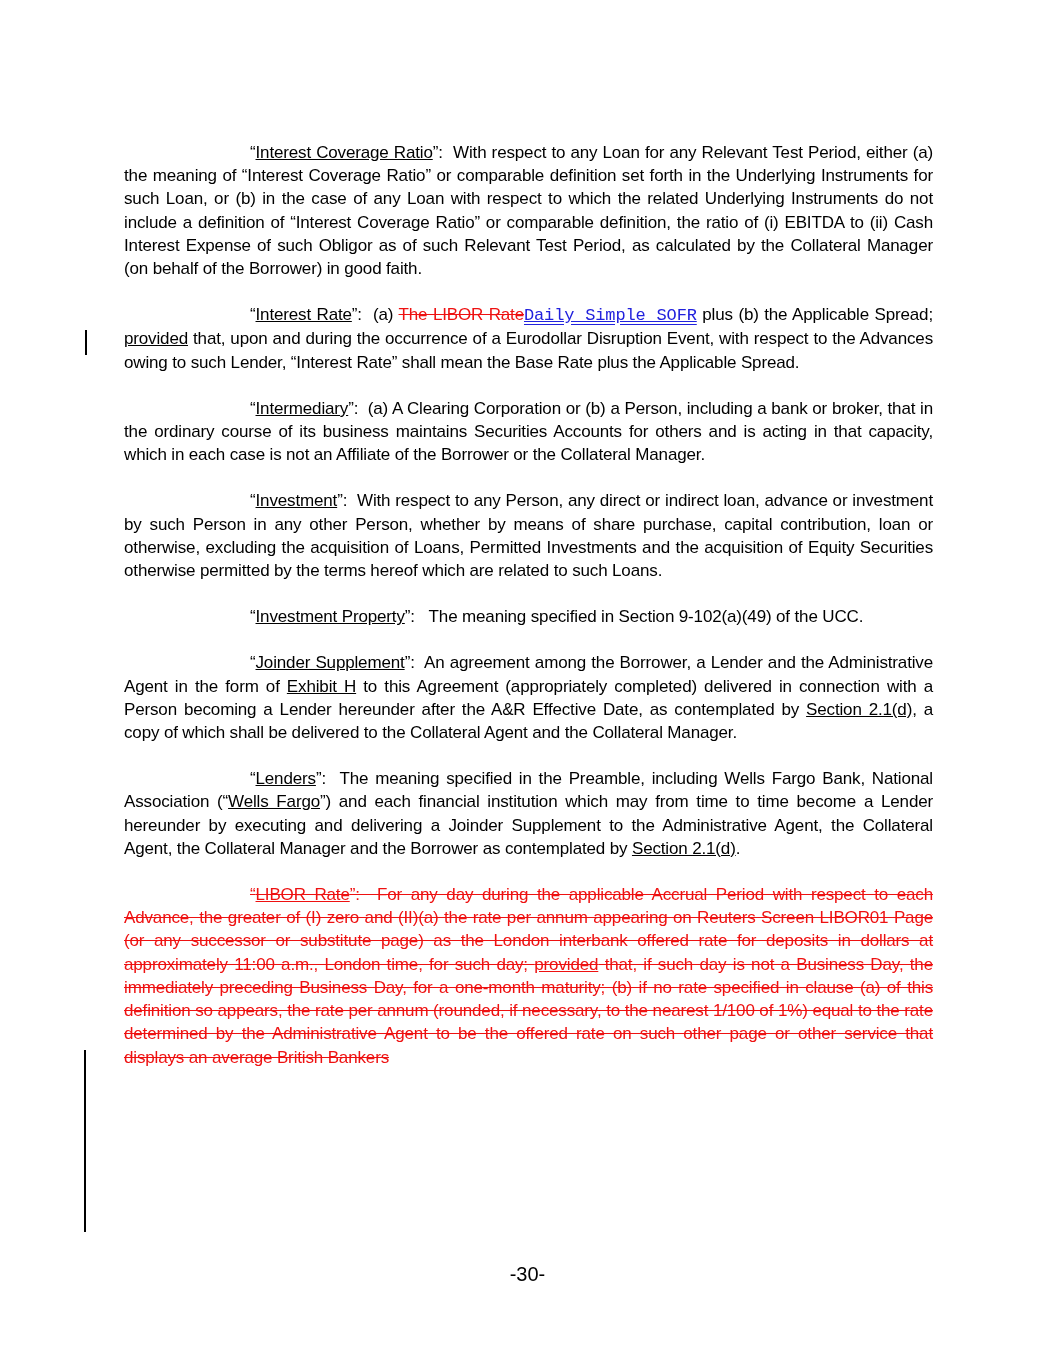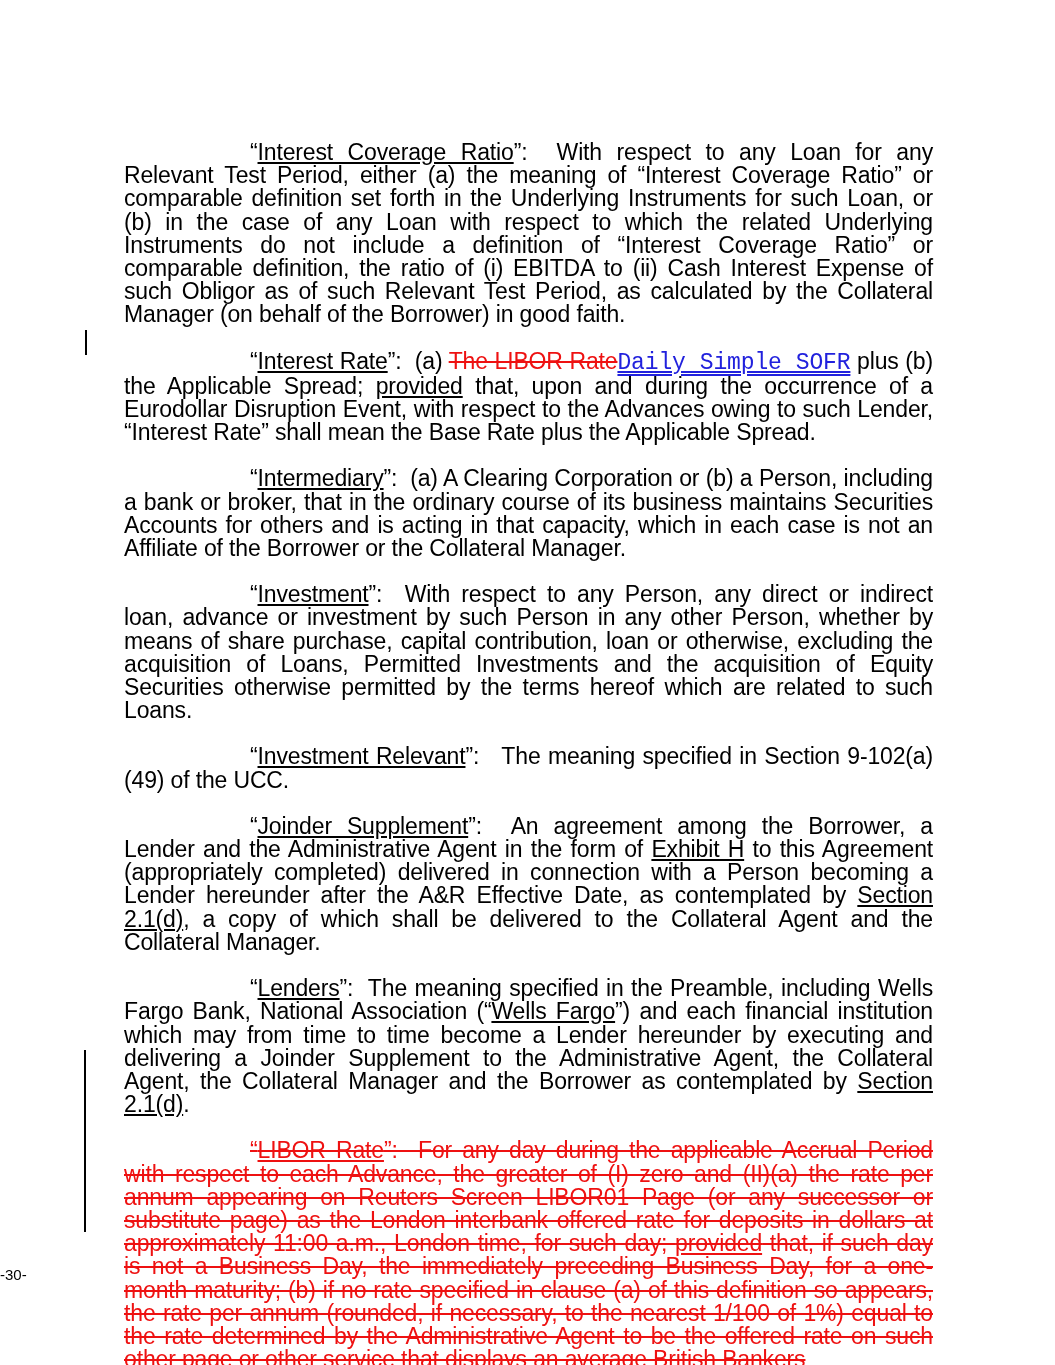--- a/index.html
+++ b/index.html
@@ -19,21 +19,21 @@
   .content {
     position: absolute;
     left: 124px;
     top: 141px;
     width: 809px;
   }
   .para {
     margin: 0 0 23px 0;
     text-align: justify;
     text-indent: 126px;
-    font-size: 23px;
+    font-size: 17px;
     line-height: 23.2px;
     letter-spacing: -0.15px;
   }
   .r-plain { }
   .r-term {
     text-decoration: underline;
   }
   .r-del {
     color: var(--del-color, #ee1111);
     text-decoration: line-through;
@@ -61,38 +61,39 @@
   .bar-libor {
     left: 84px;
     top: 1050px;
     height: 182px;
   }
   .page-footer {
     position: absolute;
     left: 0;
     top: 1263px;
     width: 100%;
-    font-size: 15px;
+    text-align: center;
+    font-size: 20px;
     line-height: 23px;
   }
 </style>
 </head>
 <body>
 
 <div class="page">
 
   <div class="change-bar bar-interest-rate"></div>
   <div class="change-bar bar-libor"></div>
 
   <main class="content">
     <p class="para"><span class="r-plain">“</span><span class="r-term">Interest Coverage Ratio</span><span class="r-plain">”:&nbsp; With respect to any Loan for any Relevant Test Period, either (a) the meaning of “Interest Coverage Ratio” or comparable definition set forth in the Underlying Instruments for such Loan, or (b) in the case of any Loan with respect to which the related Underlying Instruments do not include a definition of “Interest Coverage Ratio” or comparable definition, the ratio of (i) EBITDA to (ii) Cash Interest Expense of such Obligor as of such Relevant Test Period, as calculated by the Collateral Manager (on behalf of the Borrower) in good faith.</span></p>
     <p class="para"><span class="r-plain">“</span><span class="r-term">Interest Rate</span><span class="r-plain">”:&nbsp; (a) </span><span class="r-del">The LIBOR Rate</span><span class="r-ins">Daily Simple SOFR</span><span class="r-plain"> plus (b) the Applicable Spread; </span><span class="r-term">provided</span><span class="r-plain"> that, upon and during the occurrence of a Eurodollar Disruption Event, with respect to the Advances owing to such Lender, “Interest Rate” shall mean the Base Rate plus the Applicable Spread.</span></p>
     <p class="para"><span class="r-plain">“</span><span class="r-term">Intermediary</span><span class="r-plain">”:&nbsp; (a) A Clearing Corporation or (b) a Person, including a bank or broker, that in the ordinary course of its business maintains Securities Accounts for others and is acting in that capacity, which in each case is not an Affiliate of the Borrower or the Collateral Manager.</span></p>
     <p class="para"><span class="r-plain">“</span><span class="r-term">Investment</span><span class="r-plain">”:&nbsp; With respect to any Person, any direct or indirect loan, advance or investment by such Person in any other Person, whether by means of share purchase, capital contribution, loan or otherwise, excluding the acquisition of Loans, Permitted Investments and the acquisition of Equity Securities otherwise permitted by the terms hereof which are related to such Loans.</span></p>
-    <p class="para"><span class="r-plain">“</span><span class="r-term">Investment Relevant</span><span class="r-plain">”:&nbsp; &nbsp;The meaning specified in Section 9-102(a)(49) of the UCC.</span></p>
+    <p class="para"><span class="r-plain">“</span><span class="r-term">Investment Property</span><span class="r-plain">”:&nbsp; &nbsp;The meaning specified in Section 9-102(a)(49) of the UCC.</span></p>
     <p class="para"><span class="r-plain">“</span><span class="r-term">Joinder Supplement</span><span class="r-plain">”:&nbsp; An agreement among the Borrower, a Lender and the Administrative Agent in the form of </span><span class="r-term">Exhibit H</span><span class="r-plain"> to this Agreement (appropriately completed) delivered in connection with a Person becoming a Lender hereunder after the A&amp;R Effective Date, as contemplated by </span><span class="r-term">Section 2.1(d)</span><span class="r-plain">, a copy of which shall be delivered to the Collateral Agent and the Collateral Manager.</span></p>
     <p class="para"><span class="r-plain">“</span><span class="r-term">Lenders</span><span class="r-plain">”:&nbsp; The meaning specified in the Preamble, including Wells Fargo Bank, National Association (“</span><span class="r-term">Wells Fargo</span><span class="r-plain">”) and each financial institution which may from time to time become a Lender hereunder by executing and delivering a Joinder Supplement to the Administrative Agent, the Collateral Agent, the Collateral Manager and the Borrower as contemplated by </span><span class="r-term">Section 2.1(d)</span><span class="r-plain">.</span></p>
     <p class="para"><span class="r-del">“</span><span class="r-delterm">LIBOR Rate</span><span class="r-del">”:&nbsp; For any day during the applicable Accrual Period with respect to each Advance, the greater of (I) zero and (II)(a) the rate per annum appearing on Reuters Screen LIBOR01 Page (or any successor or substitute page) as the London interbank offered rate for deposits in dollars at approximately 11:00 a.m., London time, for such day; </span><span class="r-delterm">provided</span><span class="r-del"> that, if such day is not a Business Day, the immediately preceding Business Day, for a one-month maturity; (b) if no rate specified in clause (a) of this definition so appears, the rate per annum (rounded, if necessary, to the nearest 1/100 of 1%) equal to the rate determined by the Administrative Agent to be the offered rate on such other page or other service that displays an average British Bankers</span></p>
   </main>
 
   <footer class="page-footer">
     <span>-30-</span>
   </footer>
 
 </div>

